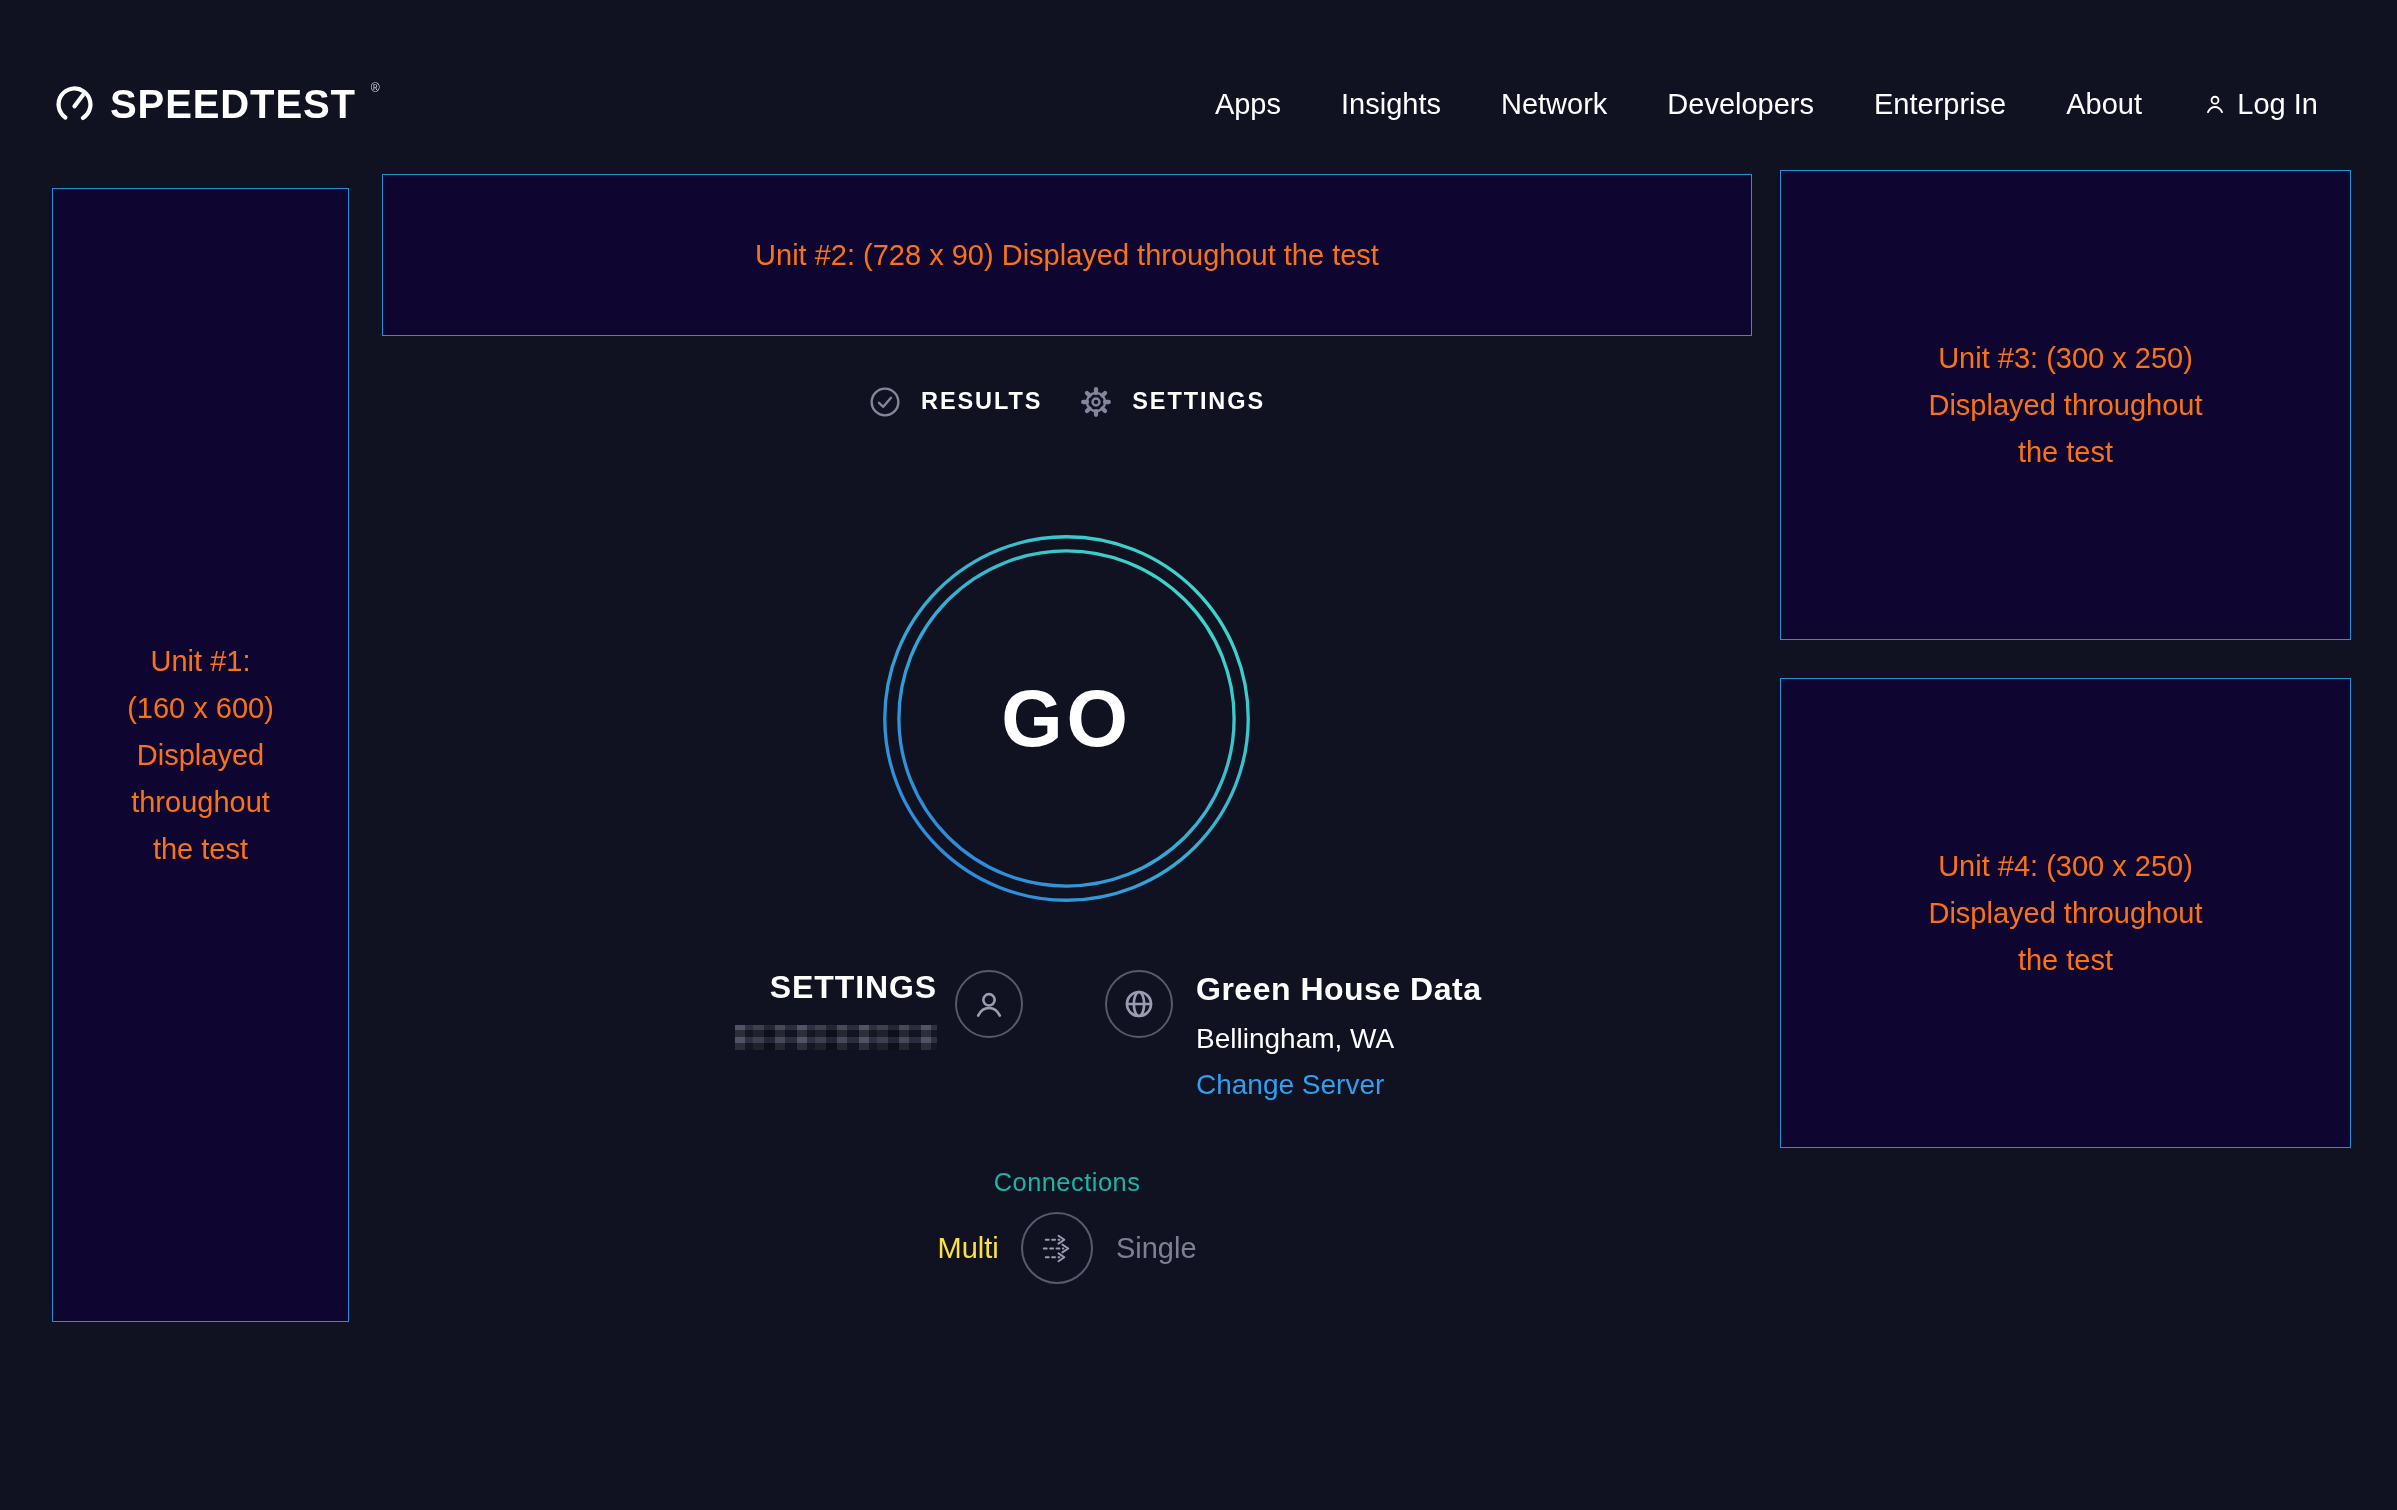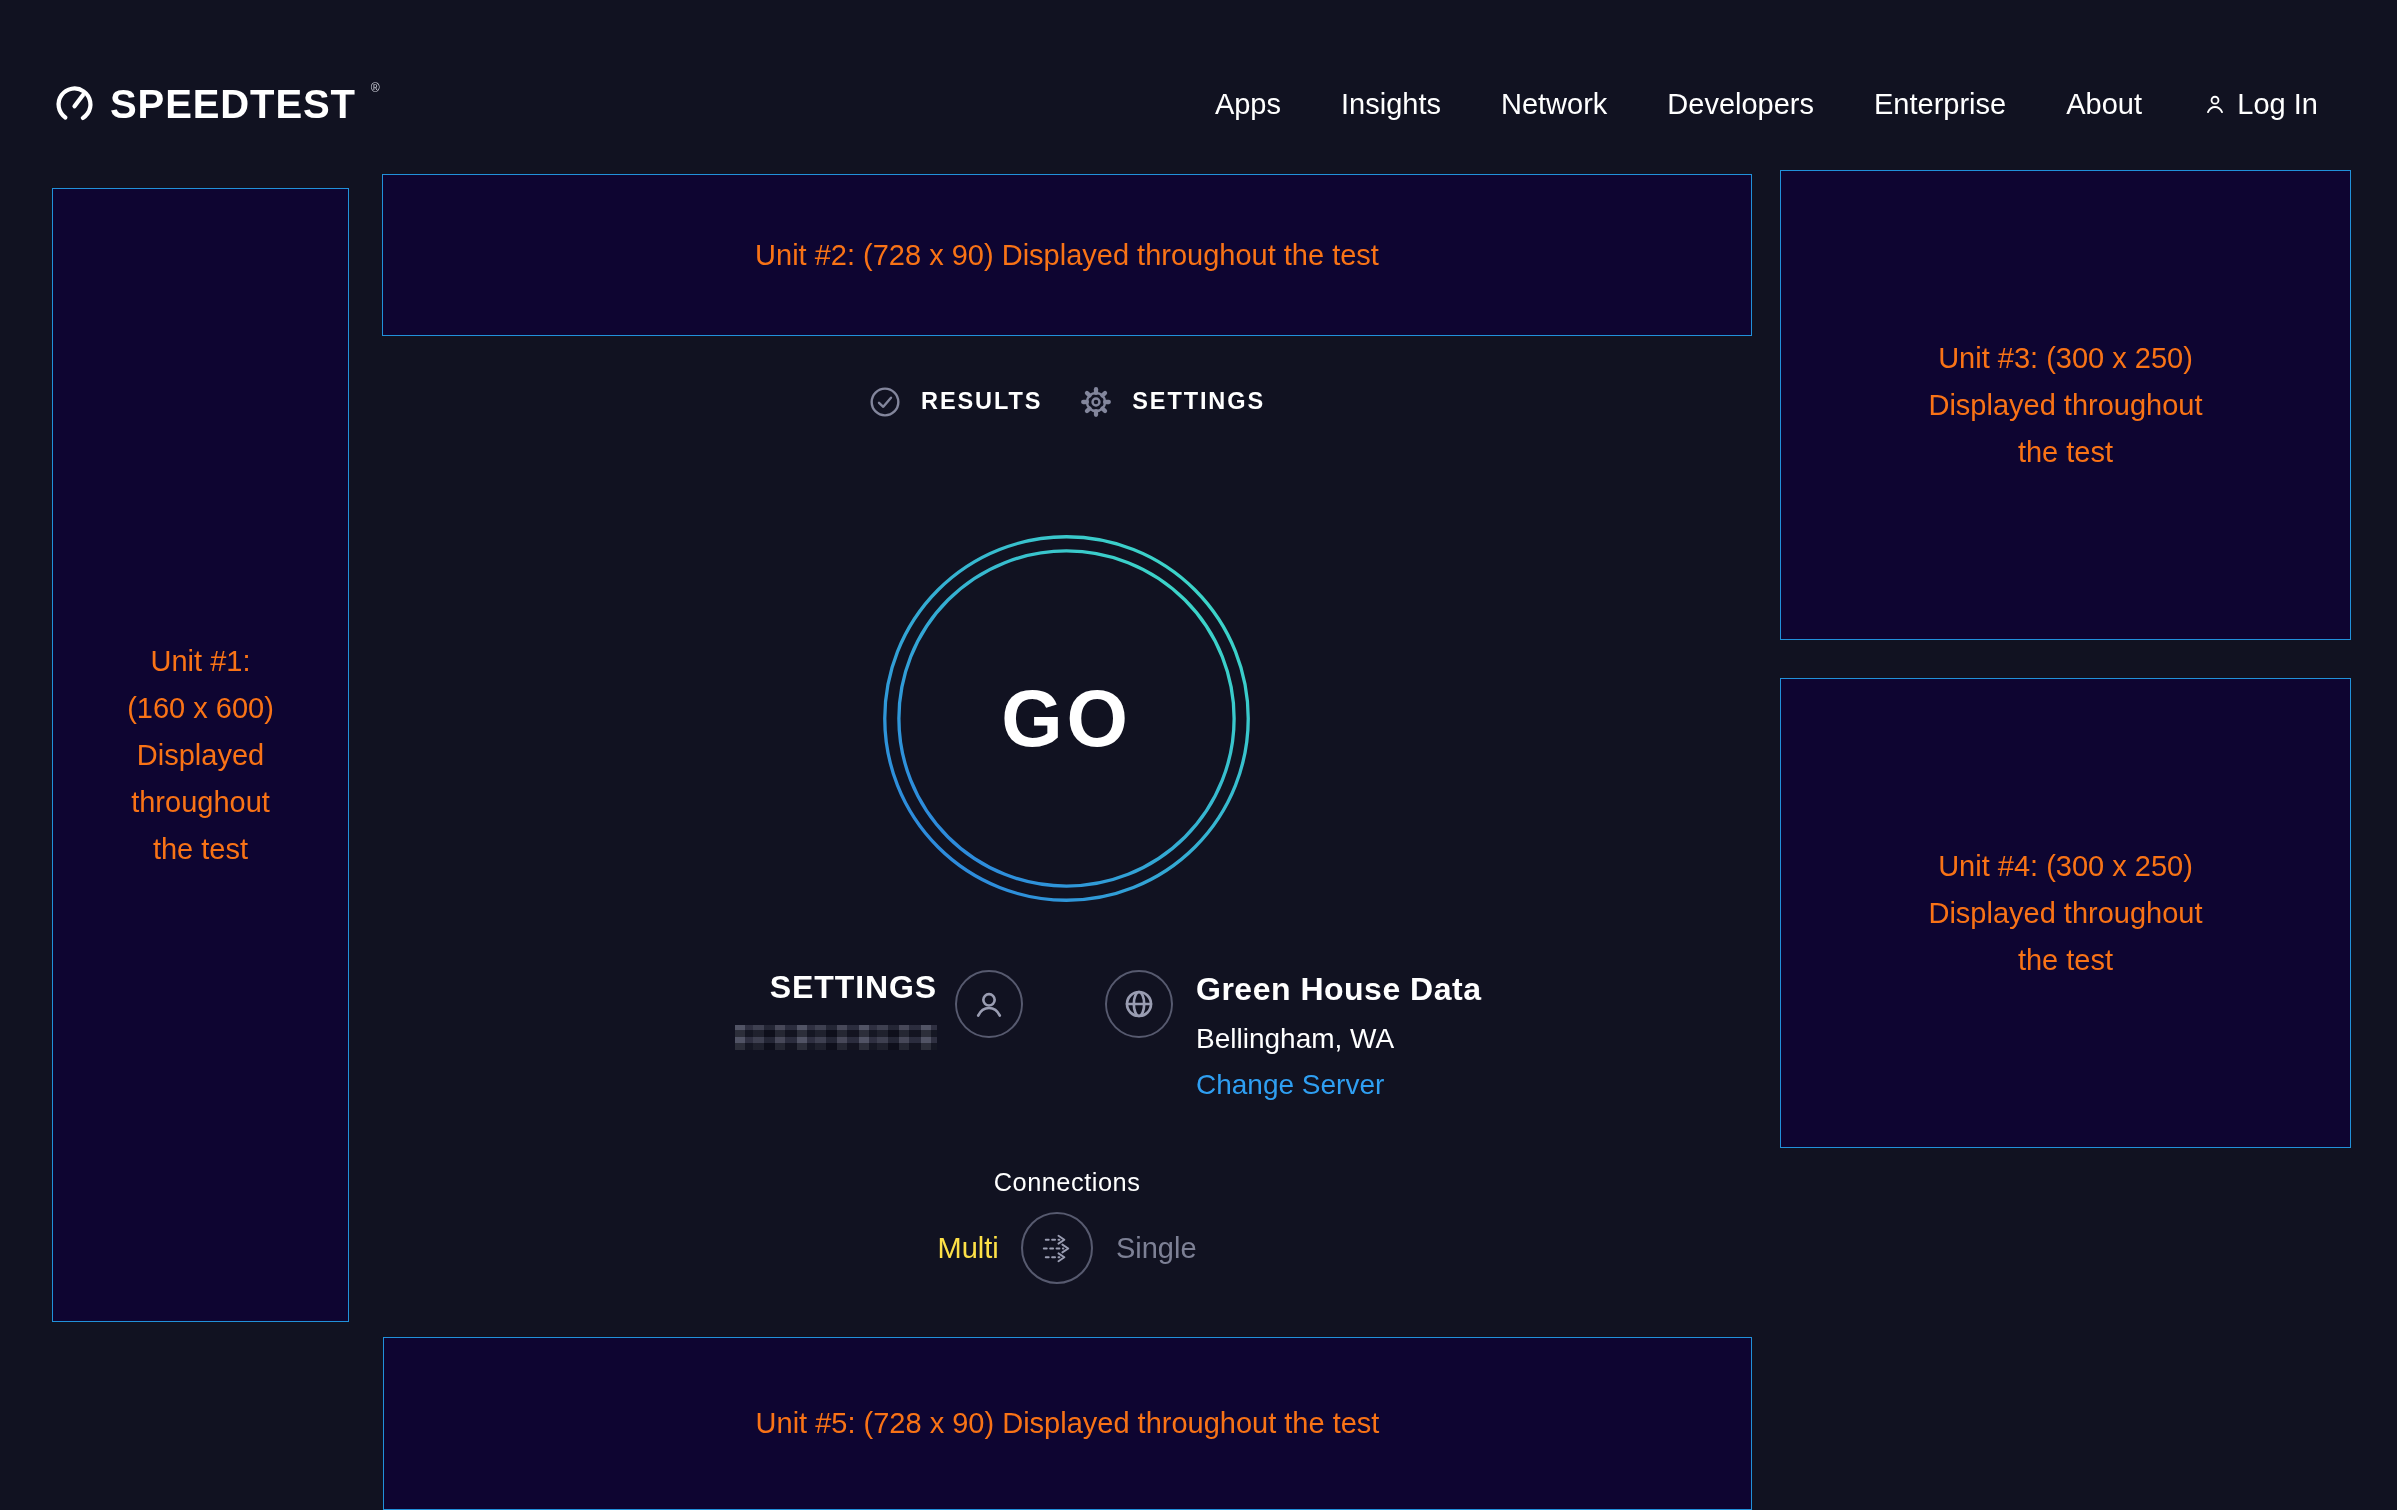--- a/index.html
+++ b/index.html
@@ -56,21 +56,21 @@
                justify-content:center;}
   .avatar-circle{left:955px;top:930px;}
   .globe-circle{left:1105px;top:930px;}
   .server-info{position:absolute;left:1196px;top:930px;}
   .server-name{font-size:32px;font-weight:600;letter-spacing:0.5px;line-height:38px;}
   .server-loc{margin-top:15px;font-size:28px;color:#ffffff;}
   .change-server{margin-top:14px;font-size:28px;color:#2f9ff2;cursor:pointer;}
 
   
   .conn-label{position:absolute;left:382px;top:1128px;width:1370px;text-align:center;
-              color:#ffffff;font-size:25.4px;letter-spacing:0.5px;}
+              color:#14b8a6;font-size:25.4px;letter-spacing:0.5px;}
   .conn-row{position:absolute;left:382px;top:1172px;width:1370px;height:72px;display:flex;
             align-items:center;justify-content:center;gap:22.6px;}
   .conn-multi{font-size:29px;color:#fde047;cursor:pointer;}
   .conn-single{font-size:29px;color:#7d8095;cursor:pointer;}
   .conn-circle{width:72px;height:72px;border:2.8px solid #575a6f;border-radius:50%;flex:none;
                box-sizing:border-box;display:flex;align-items:center;justify-content:center;
                cursor:pointer;}
 </style>
 </head>
 <body>
@@ -126,23 +126,20 @@
   </div>
 
   <div class="ad ad-unit4">
     <div>
       <span class="ad-line">Unit #4: (300 x 250)</span>
       <span class="ad-line">Displayed throughout</span>
       <span class="ad-line">the test</span>
     </div>
   </div>
 
-  <div class="ad ad-unit5">
-    <span>Unit #5: (728 x 90) Displayed throughout the test</span>
-  </div>
 
   <div class="tabs">
     <div class="tab">
       <svg width="32" height="32" viewBox="0 0 24 24" fill="none" stroke="#83869c" stroke-width="1.8" stroke-linecap="round" stroke-linejoin="round">
         <circle cx="12" cy="12" r="10"></circle>
         <path d="M7.5 12.6 L10.7 15.6 L16.5 8.8"></path>
       </svg>
       <span>RESULTS</span>
     </div>
     <div class="tab">

